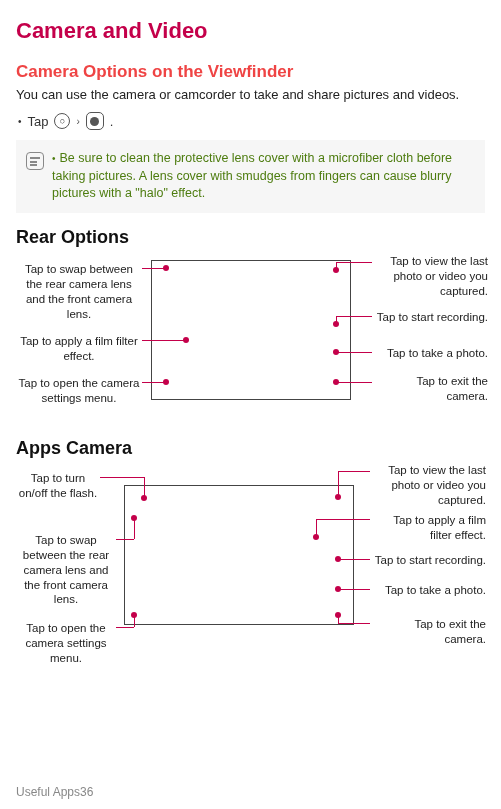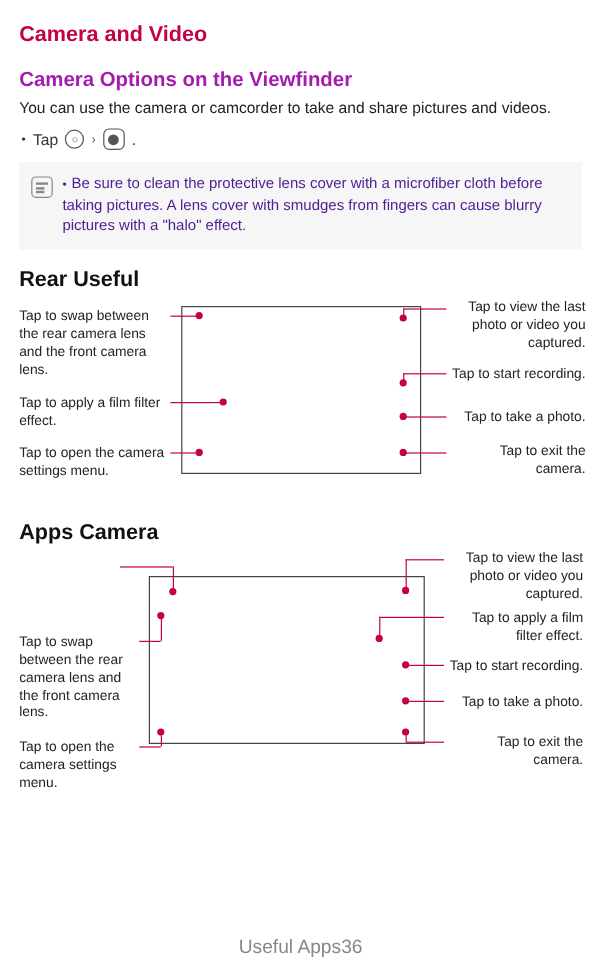--- a/index.html
+++ b/index.html
@@ -1,45 +1,45 @@
 <!DOCTYPE html>
 <html><head>
 <meta charset="utf-8">
 <style>
   * { box-sizing: border-box; margin: 0; padding: 0; }
   html, body { width: 501px; height: 809px; font-family: Arial, Helvetica, sans-serif; color: #333; background: #fff; position: relative; }
   body { padding: 18px 16px 0 16px; }
-  h1 { color: #c4004a; font-size: 18px; font-weight: 600; margin-bottom: 18px; }
-  h2.section { color: #a21caf; font-size: 17px; font-weight: 600; margin-bottom: 4px; }
+  h1 { color: #c4004a; font-size: 22px; font-weight: 600; margin-bottom: 18px; }
+  h2.section { color: #ef4444; font-size: 17px; font-weight: 600; margin-bottom: 4px; }
   .intro { font-size: 13px; line-height: 1.4; margin-bottom: 8px; color: #222; }
   .bullet-line { font-size: 13px; display: flex; align-items: center; gap: 6px; margin-left: 2px; margin-bottom: 10px; }
   .bullet-dot { font-size: 10px; }
   .icon-circle { display: inline-flex; width: 16px; height: 16px; border: 1px solid #555; border-radius: 50%; align-items: center; justify-content: center; font-size: 9px; }
   .icon-round-sq { display: inline-flex; width: 18px; height: 18px; border: 1px solid #555; border-radius: 5px; align-items: center; justify-content: center; }
   .icon-round-sq .inner { width: 9px; height: 9px; background: #555; border-radius: 50%; }
   .note { background: #f6f6f6; padding: 10px 10px 10px 10px; display: flex; gap: 8px; margin-bottom: 14px; }
   .note-icon { width: 18px; height: 18px; border: 1.5px solid #888; border-radius: 4px; flex: none; margin-top: 2px; position: relative; }
   .note-icon::before { content: ""; position: absolute; left: 3px; right: 3px; top: 4px; height: 1.5px; background: #888; }
   .note-icon::after { content: ""; position: absolute; left: 3px; right: 6px; top: 8px; height: 1.5px; background: #888; box-shadow: 0 3px 0 #888; }
-  .note-body { color: #4c1d95; font-size: 12.5px; line-height: 1.4; }
+  .note-body { color: #4d7c0f; font-size: 12.5px; line-height: 1.4; }
   .note-body .nb-dot { font-size: 10px; margin-right: 4px; }
   h3.cam { color: #111; font-size: 18px; font-weight: 600; margin: 6px 0 4px 0; }
 
   .diagram { position: relative; width: 469px; margin: 0 auto; }
   .diag1 { height: 180px; }
   .diag2 { height: 210px; }
   .frame { position: absolute; border: 1px solid #444; }
   .callout { position: absolute; font-size: 11.5px; line-height: 1.3; color: #222; }
-  .callout.left { text-align: left; }
+  .callout.left { text-align: center; }
   .callout.right { text-align: right; }
   .dot { position: absolute; width: 6px; height: 6px; background: #c4004a; border-radius: 50%; transform: translate(-50%, -50%); }
   .hline { position: absolute; height: 1px; background: #c4004a; }
   .vline { position: absolute; width: 1px; background: #c4004a; }
 
-  .footer { position: absolute; left: 16px; right: 16px; bottom: 10px; display: flex; justify-content: center; font-size: 16px; color: #888; }
+  .footer { position: absolute; left: 16px; right: 16px; bottom: 10px; display: flex; justify-content: flex-start; font-size: 12px; color: #888; }
   .chev { font-size: 10px; color: #555; }
 </style>
 </head>
 <body>
 
 <h1>Camera and Video</h1>
 
 <h2 class="section">Camera Options on the Viewfinder</h2>
 <p class="intro">You can use the camera or camcorder to take and share pictures and videos.</p>
 
@@ -54,21 +54,21 @@
   <span>.</span>
 </div>
 
 <div class="note">
   <div class="note-icon"></div>
   <div class="note-body">
     <span class="nb-dot">•</span><span>Be sure to clean the protective lens cover with a microfiber cloth before taking pictures. A lens cover with smudges from fingers can cause blurry pictures with a "halo" effect.</span>
   </div>
 </div>
 
-<h3 class="cam">Rear Useful</h3>
+<h3 class="cam">Rear Options</h3>
 
 <div class="diagram diag1">
   <div class="frame" style="left:135px;top:8px;width:200px;height:140px;"></div>
 
   <div class="callout left" style="left:0;top:10px;width:126px;">Tap to swap between the rear camera lens and the front camera lens.</div>
   <div class="dot" style="left:150px;top:16px;"></div>
   <div class="hline" style="left:126px;top:16px;width:24px;"></div>
 
   <div class="callout left" style="left:0;top:82px;width:126px;">Tap to apply a film filter effect.</div>
   <div class="dot" style="left:170px;top:88px;"></div>
@@ -95,20 +95,21 @@
   <div class="callout right" style="left:360px;top:122px;width:112px;">Tap to exit the camera.</div>
   <div class="dot" style="left:320px;top:130px;"></div>
   <div class="hline" style="left:320px;top:130px;width:36px;"></div>
 </div>
 
 <h3 class="cam">Apps Camera</h3>
 
 <div class="diagram diag2">
   <div class="frame" style="left:108px;top:22px;width:230px;height:140px;"></div>
 
+  <div class="callout left" style="left:0;top:8px;width:84px;">Tap to turn on/off the flash.</div>
   <div class="dot" style="left:128px;top:35px;"></div>
   <div class="hline" style="left:84px;top:14px;width:44px;"></div>
   <div class="vline" style="left:128px;top:14px;height:21px;"></div>
 
   <div class="callout left" style="left:0;top:70px;width:100px;">Tap to swap between the rear camera lens and the front camera lens.</div>
   <div class="dot" style="left:118px;top:55px;"></div>
   <div class="hline" style="left:100px;top:76px;width:18px;"></div>
   <div class="vline" style="left:118px;top:55px;height:21px;"></div>
 
   <div class="callout left" style="left:0;top:158px;width:100px;">Tap to open the camera settings menu.</div>

